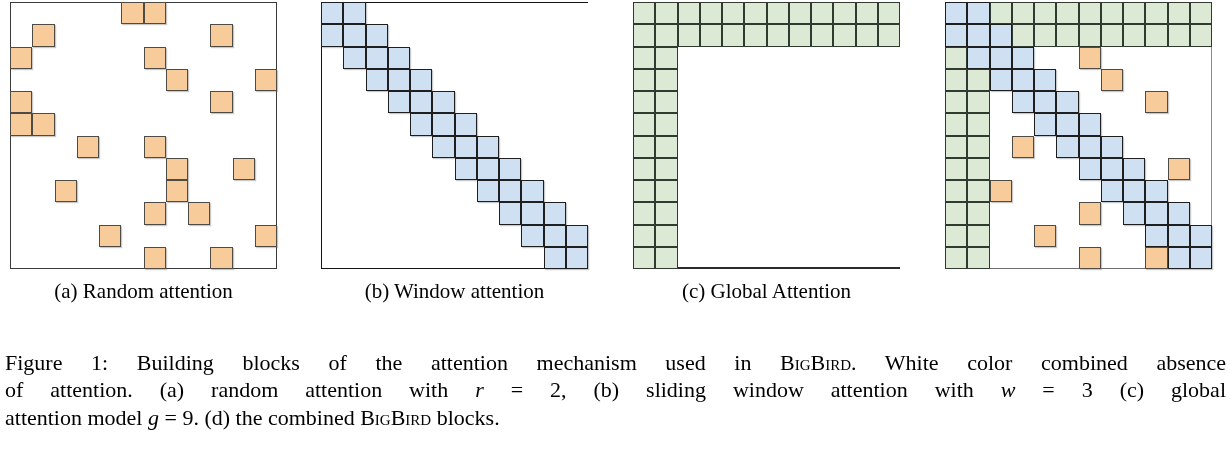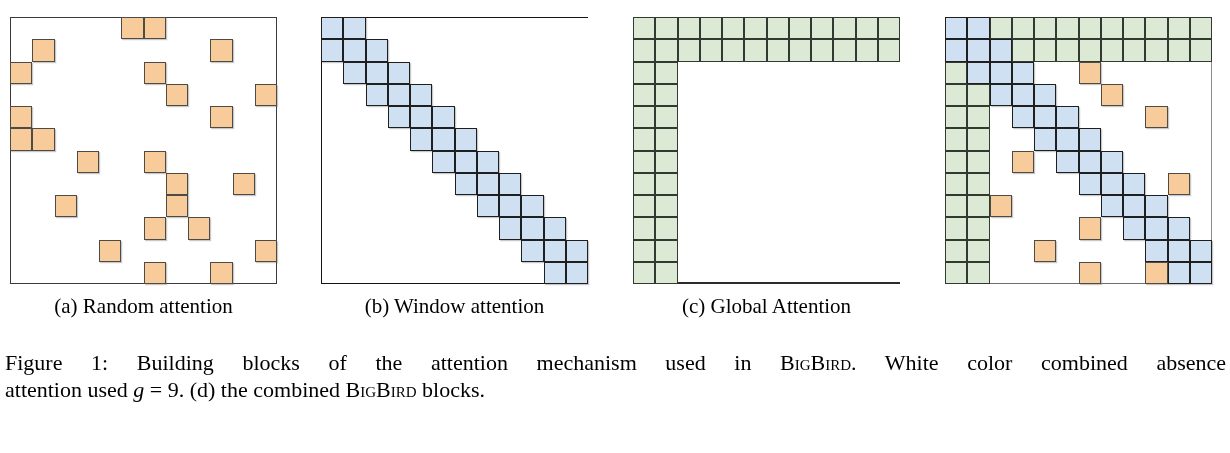--- a/index.html
+++ b/index.html
@@ -5,21 +5,21 @@
   html, body { margin: 0; padding: 0; background: #ffffff; }
   .page {
     position: relative;
     width: 1230px;
     height: 453px;
     background: #ffffff;
     font-family: "Liberation Serif", serif;
     color: #000000;
     overflow: hidden;
   }
-  .panel { position: absolute; top: 17px; width: 267px; height: 300px; }
+  .panel { position: absolute; top: 2px; width: 267px; height: 300px; }
   .grid { position: relative; width: 267px; height: 267px; background: #ffffff; }
   .frame { position: absolute; inset: 0; z-index: 0; pointer-events: none; }
   .frame-a { border: 1.6px solid #3a3a3a; }
   .frame-b { border-top: 1.5px solid #141414; border-left: 1.5px solid #141414; border-bottom: 1.5px solid #141414; }
   .frame-c { border-bottom: 2px solid #2b2b2b; }
   .frame-d { border-right: 1.3px solid #8b8b8b; border-bottom: 1.8px solid #6e6e6e; }
   .cell {
     position: absolute;
     width: 22.25px;
     height: 22.25px;
@@ -263,16 +263,17 @@
         <div class="cell cell-G" style="left: 22.25px; top: 244.75px; background: rgb(220, 234, 213);"></div>
         <div class="cell cell-O" style="left: 133.5px; top: 244.75px; background: rgb(248, 203, 154);"></div>
         <div class="cell cell-O" style="left: 200.25px; top: 244.75px; background: rgb(248, 203, 154);"></div>
         <div class="cell cell-B" style="left: 222.5px; top: 244.75px; background: rgb(206, 224, 242);"></div>
         <div class="cell cell-B" style="left: 244.75px; top: 244.75px; background: rgb(206, 224, 242);"></div>
       </div>
   </div>
 
   <div class="caption" id="figure-caption">
       <div class="cap-line justify"><span>Figure 1: Building blocks of the attention mechanism used in </span><span class="sc">BigBird</span><span>. White color combined absence</span></div>
-      <div class="cap-line"><span>attention used </span><span class="mvar">g</span><span> = 9. (d) the combined </span><span class="sc">BigBird</span><span> blocks.</span></div>
+      <div class="cap-line justify"><span>of attention. (a) random attention with </span><span class="mvar">r</span><span> = 2, (b) sliding window attention with </span><span class="mvar">w</span><span> = 3 (c) global</span></div>
+      <div class="cap-line"><span>attention model </span><span class="mvar">g</span><span> = 9. (d) the combined </span><span class="sc">BigBird</span><span> blocks.</span></div>
     </div>
 
 </div>
 
 </body></html>

